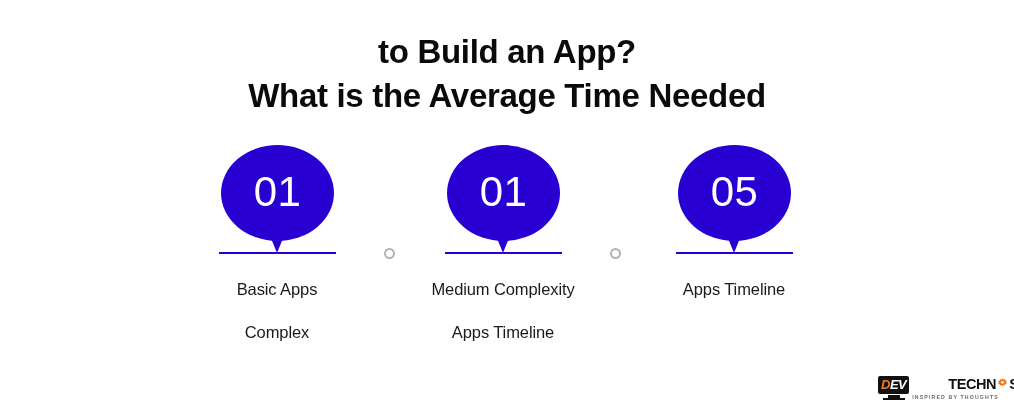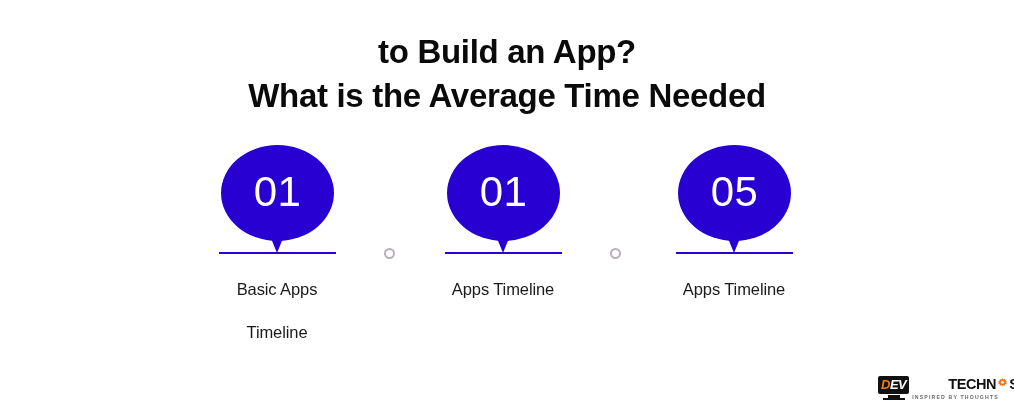--- a/index.html
+++ b/index.html
@@ -202,33 +202,34 @@
   <div class="step step-1">
     <div class="bubble-wrap">
       <div class="bubble">
         <span class="bubble-number">01</span>
       </div>
       <div class="bubble-tail"></div>
       <div class="bubble-underline"></div>
     </div>
     <div class="step-label">
       <span>Basic Apps</span>
-      <span>Timeline</span>
+      <span>Complex</span>
     </div>
   </div>
 
   <div class="step step-2">
     <div class="bubble-wrap">
       <div class="bubble">
         <span class="bubble-number">01</span>
       </div>
       <div class="bubble-tail"></div>
       <div class="bubble-underline"></div>
     </div>
     <div class="step-label">
+      <span>Medium Complexity</span>
       <span>Apps Timeline</span>
     </div>
   </div>
 
   <div class="step step-3">
     <div class="bubble-wrap">
       <div class="bubble">
         <span class="bubble-number">05</span>
       </div>
       <div class="bubble-tail"></div>

